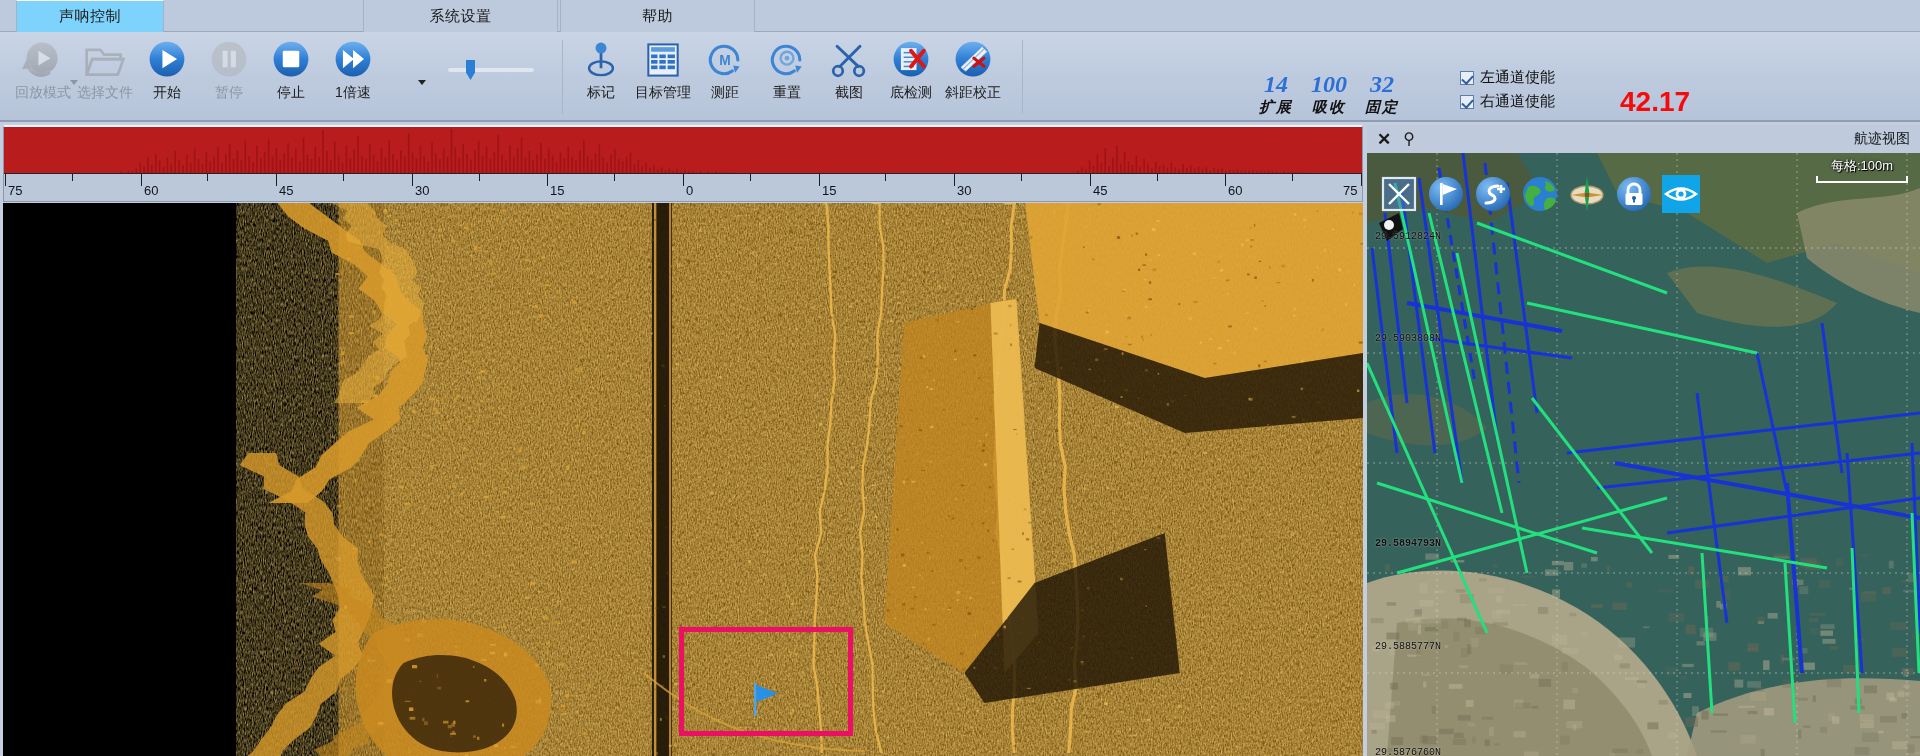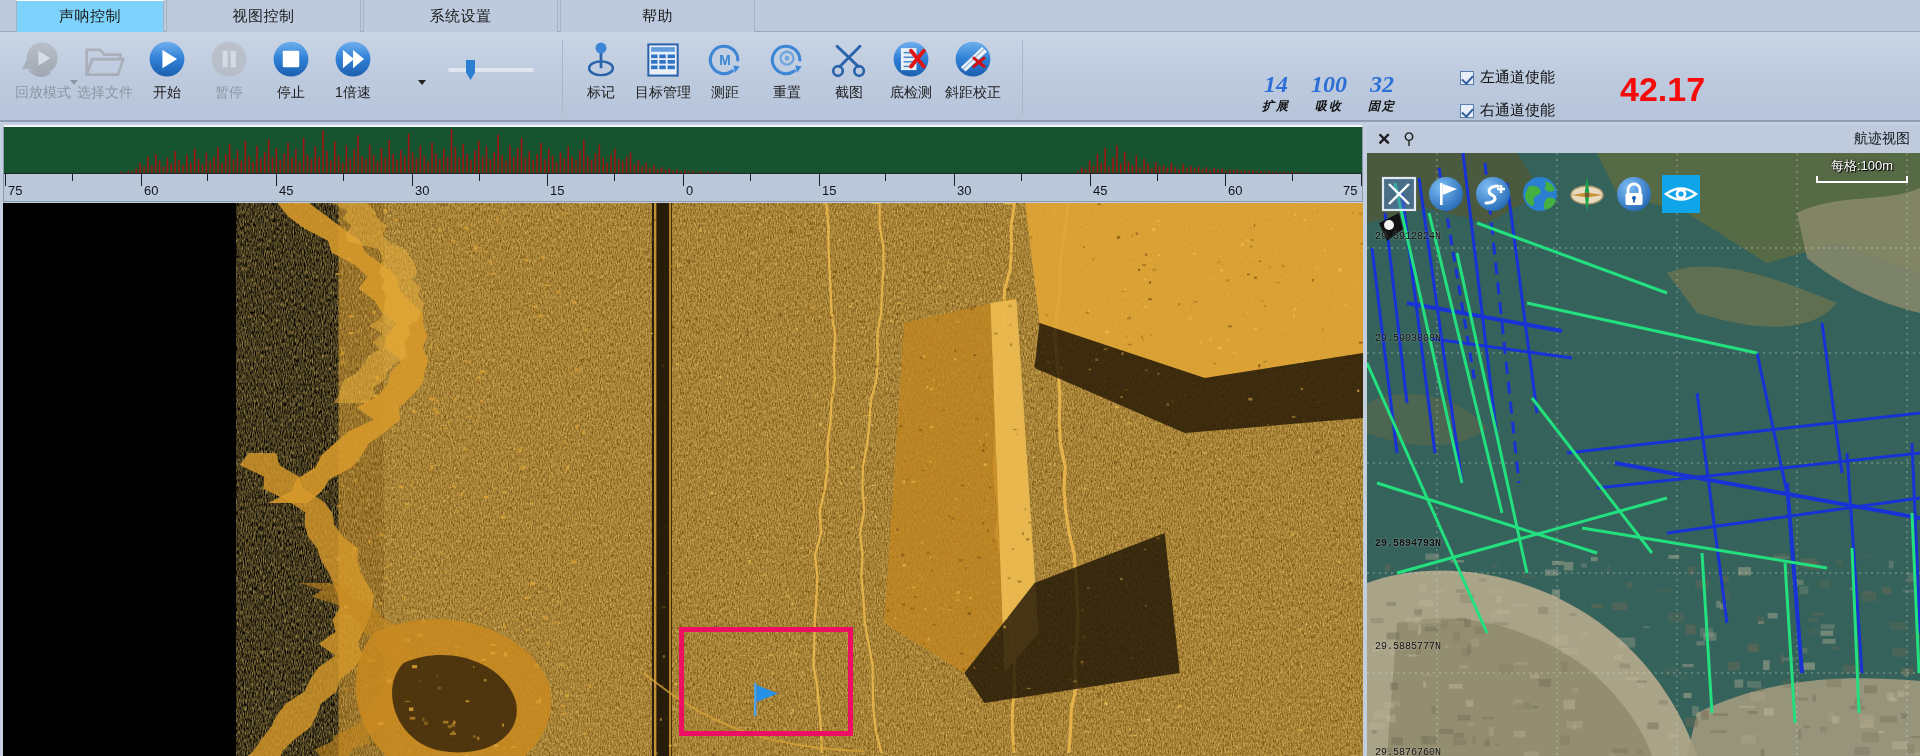--- a/index.html
+++ b/index.html
@@ -78,43 +78,44 @@
   .param-caret {
     width: 0; height: 0; border-left: 5px solid transparent;
     border-right: 5px solid transparent; border-top: 6px solid #333; margin: 6px 4px 0 2px;
   }
   .gainblock { display: flex; flex-direction: column; align-items: center; width: 52px; }
   .gainblock .num {
     font-size: 24px; font-weight: bold; font-style: italic; color: #2c6fd6;
     font-family: "Liberation Serif", serif; line-height: 1;
   }
   .gainblock .lbl {
-    font-size: 12px; font-weight: bold; font-style: italic; color: #111;
+    font-size: 15px; font-weight: bold; font-style: italic; color: #111;
     letter-spacing: 2px; margin-top: 2px;
   }
-  .checks { position: absolute; display: flex; flex-direction: column; gap: 14px; }
+  .checks { position: absolute; display: flex; flex-direction: column; gap: 5px; }
   .chk { display: flex; align-items: center; gap: 6px; font-size: 15px; color: #111; }
   .chkbox {
     width: 14px; height: 14px; border: 1px solid #5a7fae; background: #e8eef7;
     position: relative;
   }
   .chkbox::after {
     content: ""; position: absolute; left: 3px; top: 1px; width: 5px; height: 9px;
     border-right: 2px solid #2f5f9e; border-bottom: 2px solid #2f5f9e;
     transform: rotate(42deg);
   }
   .bigred {
-    position: absolute; font-size: 34px; font-weight: bold; color: #f60a0a;
+    position: absolute; font-size: 28px; font-weight: bold; color: #f60a0a;
     font-family: "Liberation Sans", sans-serif;
+    margin-top: 16px;
   }
 
   
   .wavepanel {
     position: absolute; left: 3px; top: 125px; width: 1360px; height: 77px;
-    background: #14532d;
+    background: #b91c1c;
     border: 1px solid #8b99ac;
     border-top: 2px solid #f2f5f9;
     overflow: hidden;
   }
   #waveSvg { position: absolute; left: 0; bottom: 28px; width: 100%; height: 46px; }
   .ruler {
     position: absolute; left: 0; bottom: 0; width: 100%; height: 28px;
     background: #bac8da; border-top: 1px solid #20242b;
   }
   .rtick { position: absolute; top: 0; width: 1px; background: #1c2026; }
@@ -179,23 +180,20 @@
   }
 </style>
 </head>
 <body>
 
 <div id="app">
 
   <div class="tabstrip">
     <div class="tab active" style="left:16px;width:148px;">
       <span>声呐控制</span>
-    </div>
-    <div class="tab" style="left:166px;width:195px;">
-      <span>视图控制</span>
     </div>
     <div class="tab" style="left:363px;width:195px;">
       <span>系统设置</span>
     </div>
     <div class="tab" style="left:560px;width:195px;">
       <span>帮助</span>
     </div>
   </div>
 
   <div class="ribbon">

